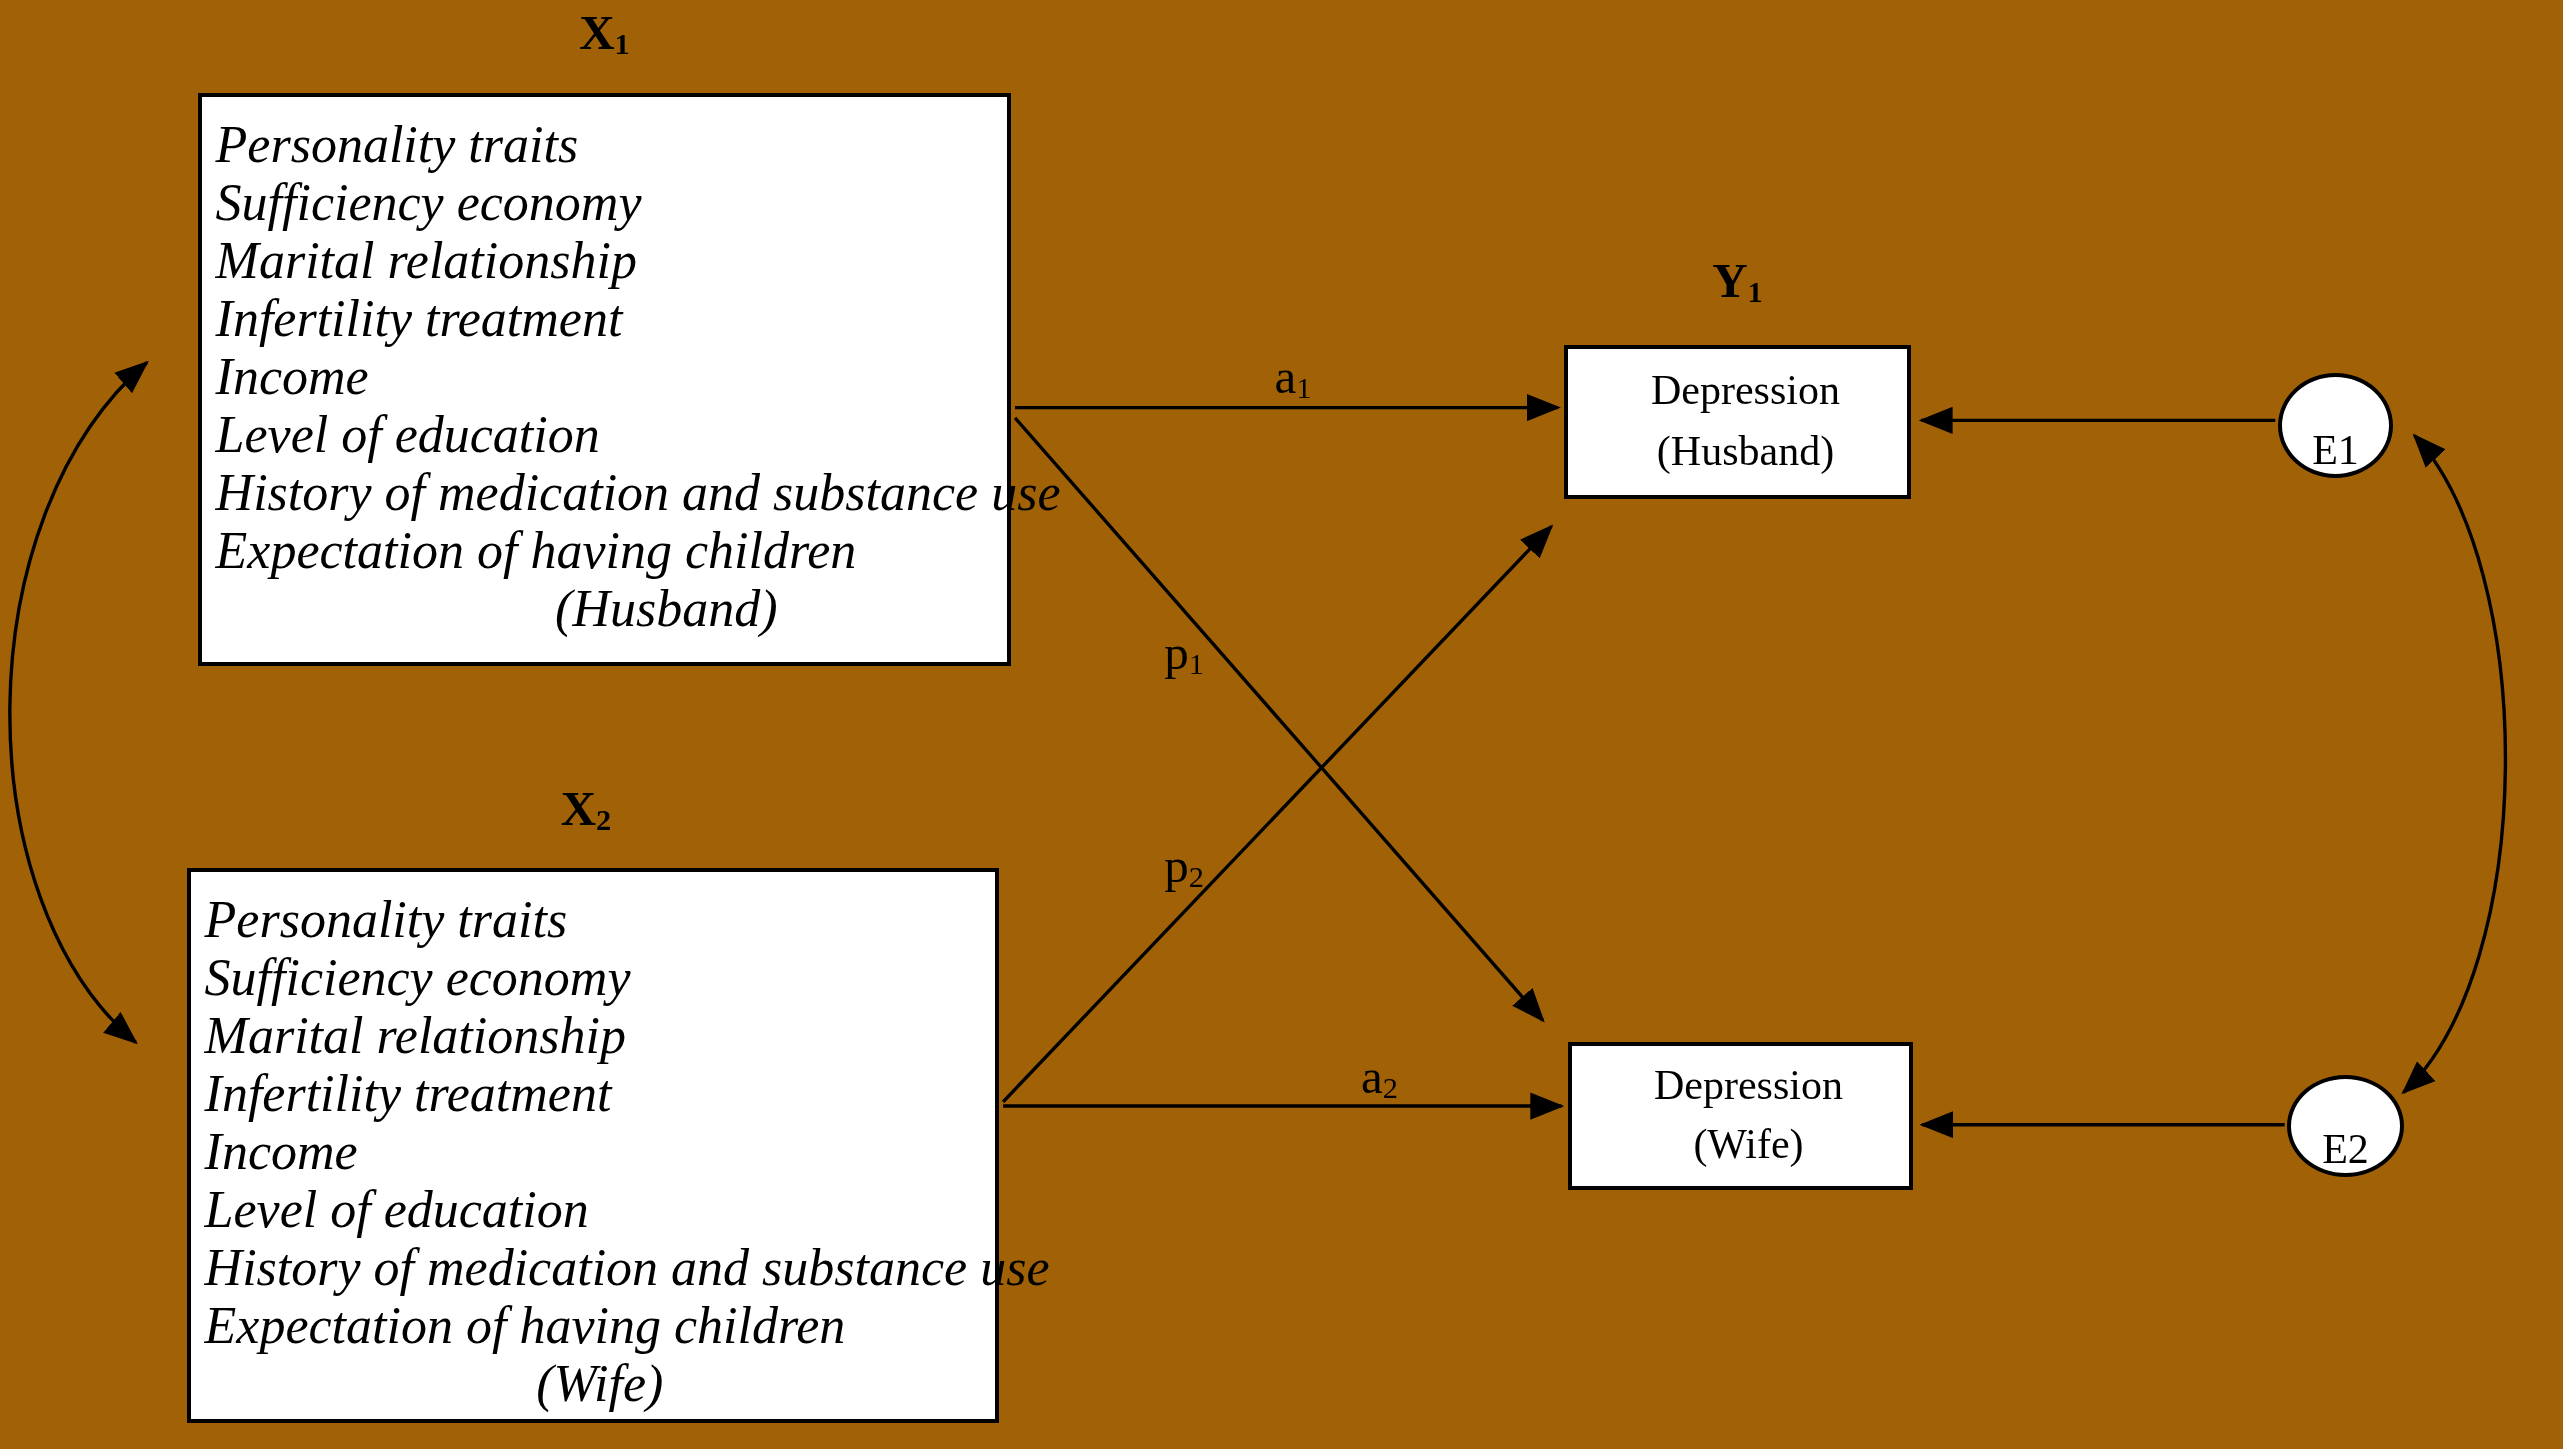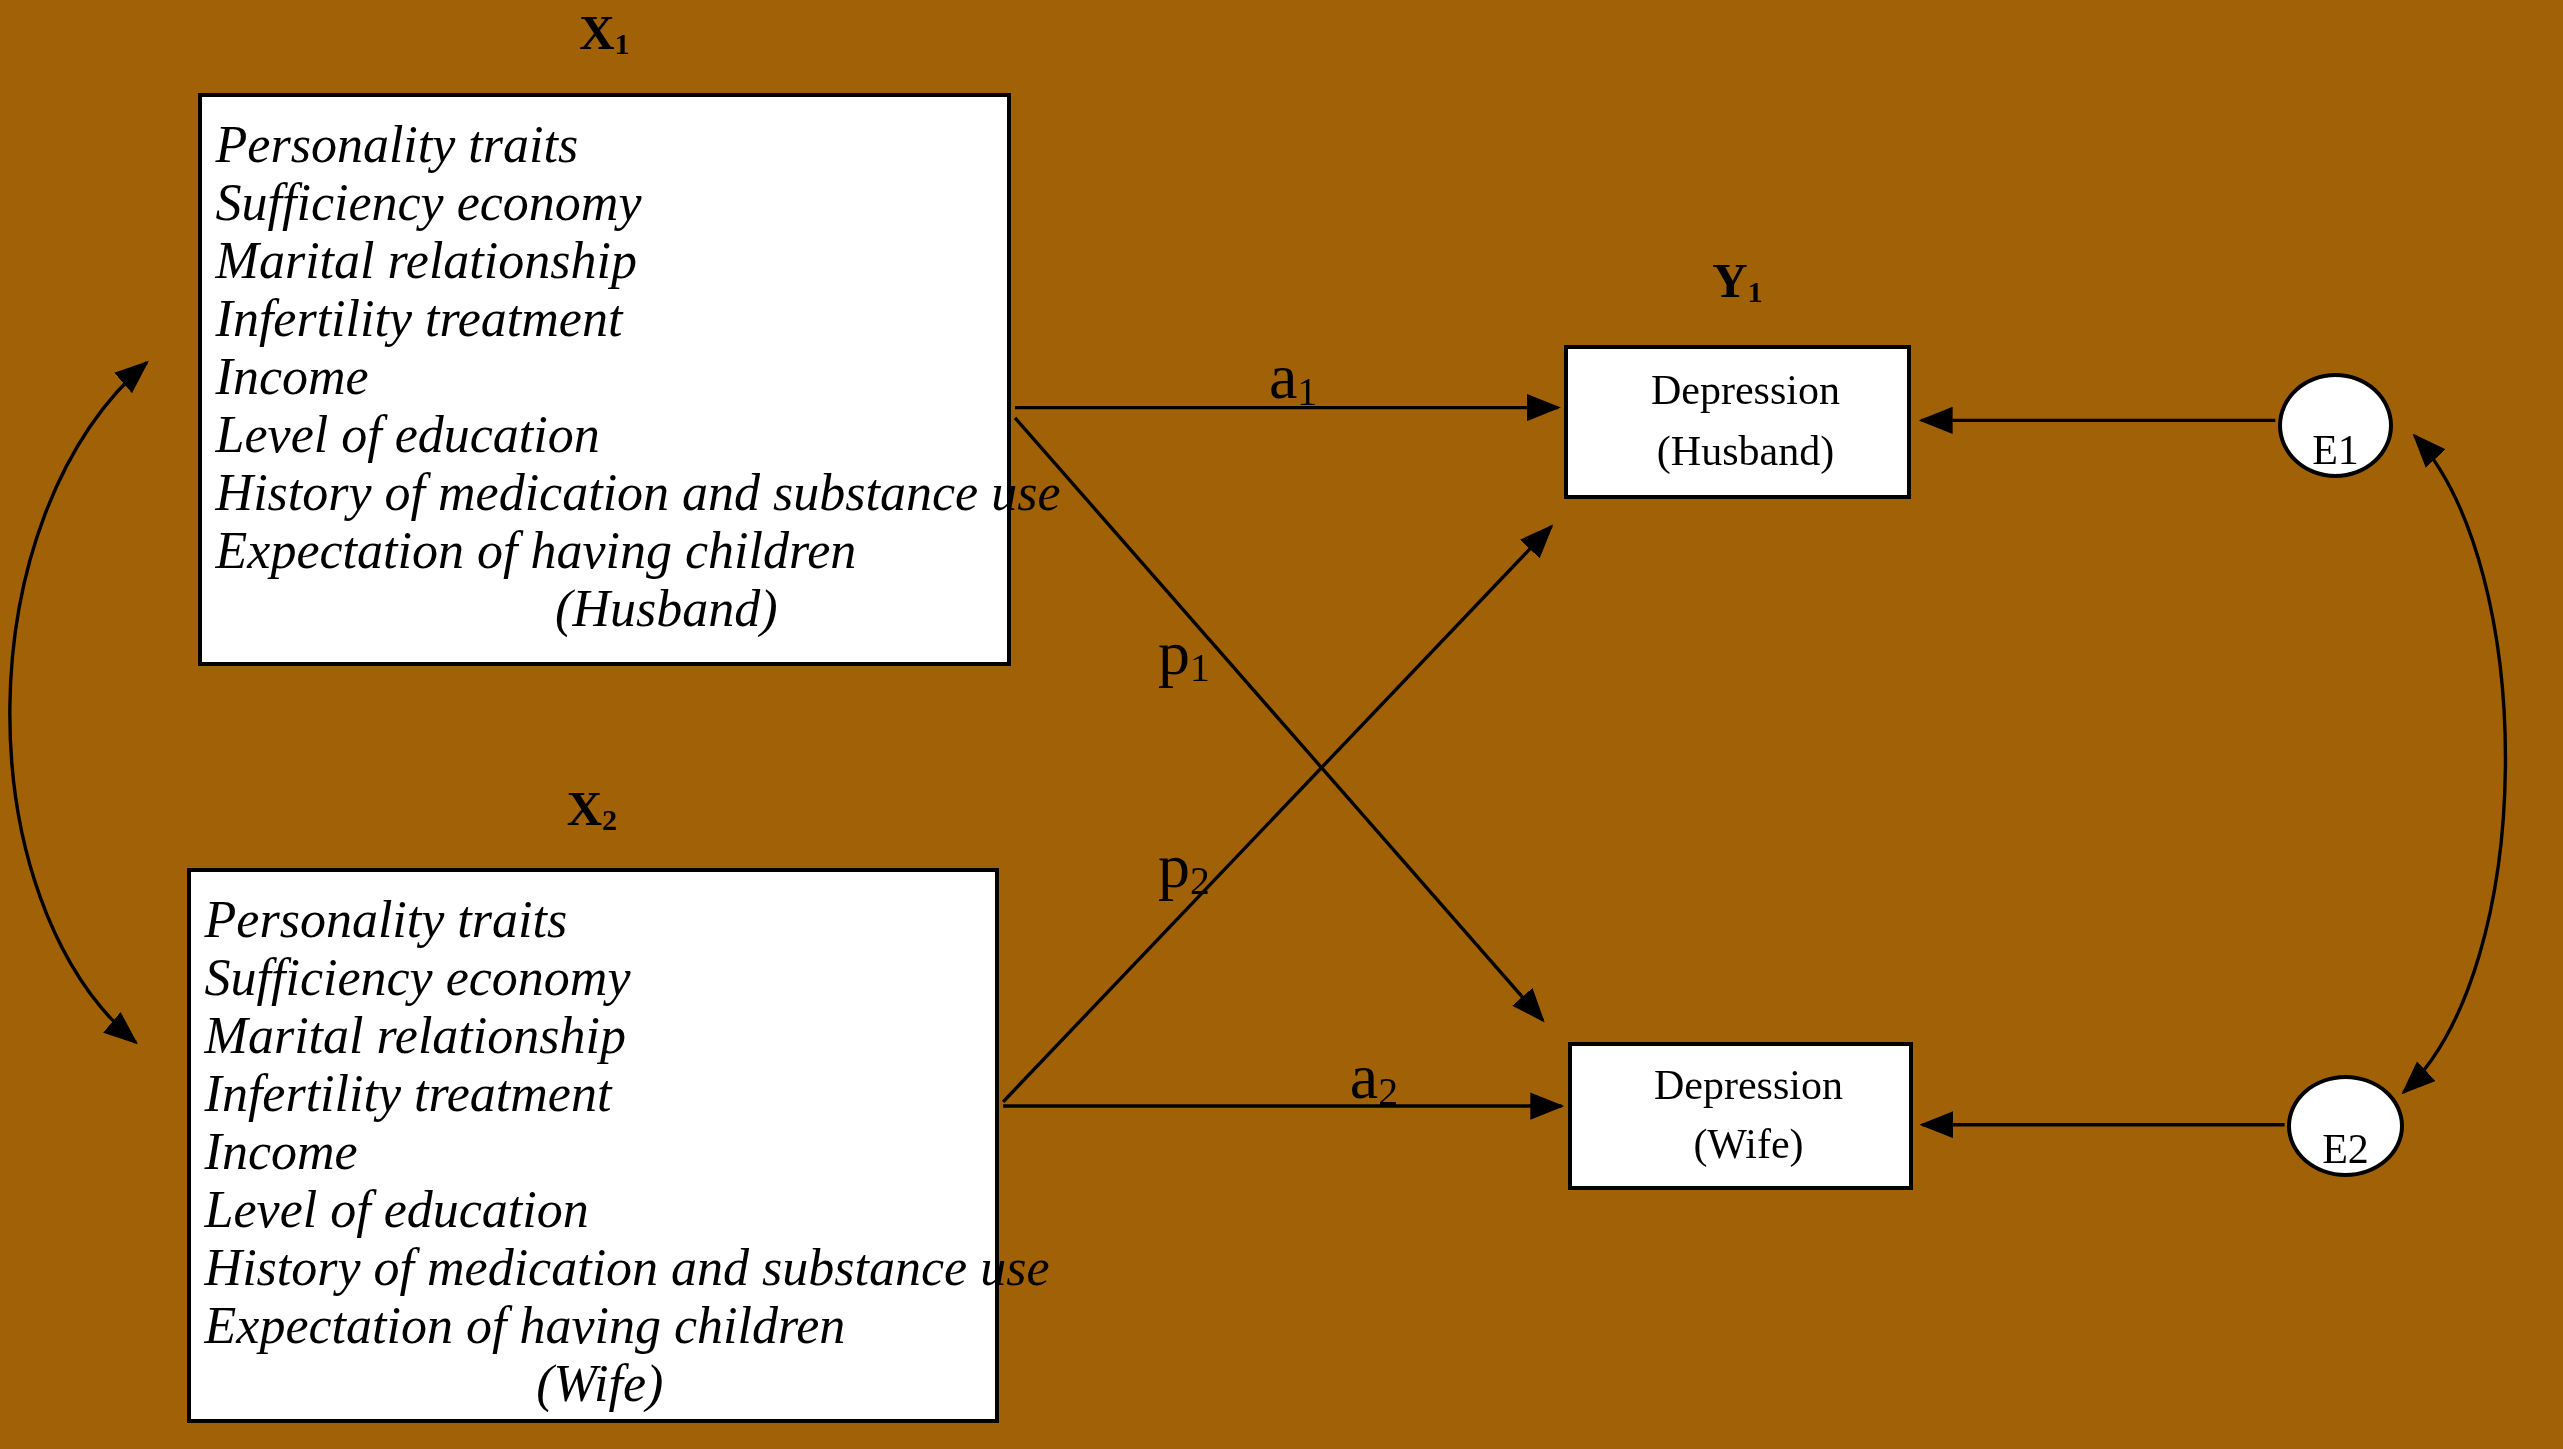--- a/index.html
+++ b/index.html
@@ -64,21 +64,21 @@
     box-sizing: border-box;
     font-size: 42px;
     display: flex;
     align-items: flex-end;
     justify-content: center;
   }
   .path-label {
     position: absolute;
     width: 170px;
     text-align: center;
-    font-size: 64px;
+    font-size: 49px;
     line-height: 49px;
   }
 </style>
 </head>
 <body>
 
 <div id="canvas">
 
   <svg id="wires" viewBox="0 0 3020 1708" xmlns="http://www.w3.org/2000/svg">
     <defs>
@@ -109,21 +109,21 @@
     <div class="x-item">Sufficiency economy</div>
     <div class="x-item">Marital relationship</div>
     <div class="x-item">Infertility treatment</div>
     <div class="x-item">Income</div>
     <div class="x-item">Level of education</div>
     <div class="x-item">History of medication and substance use</div>
     <div class="x-item">Expectation of having children</div>
     <div class="x-item subject-line shift-right">(Husband)</div>
   </div>
 
-  <div class="box-title" style="left:186px; top:783px; width:812px;text-align:center;"><span>X</span><span class="sub">2</span></div>
+  <div class="box-title" style="left:180px; top:783px; width:812px;text-align:center;"><span>X</span><span class="sub">2</span></div>
 
   <div class="var-box x-box" style="left:187px; top:868px; width:812px; height:555px;">
     <div class="x-item">Personality traits</div>
     <div class="x-item">Sufficiency economy</div>
     <div class="x-item">Marital relationship</div>
     <div class="x-item">Infertility treatment</div>
     <div class="x-item">Income</div>
     <div class="x-item">Level of education</div>
     <div class="x-item">History of medication and substance use</div>
     <div class="x-item">Expectation of having children</div>

